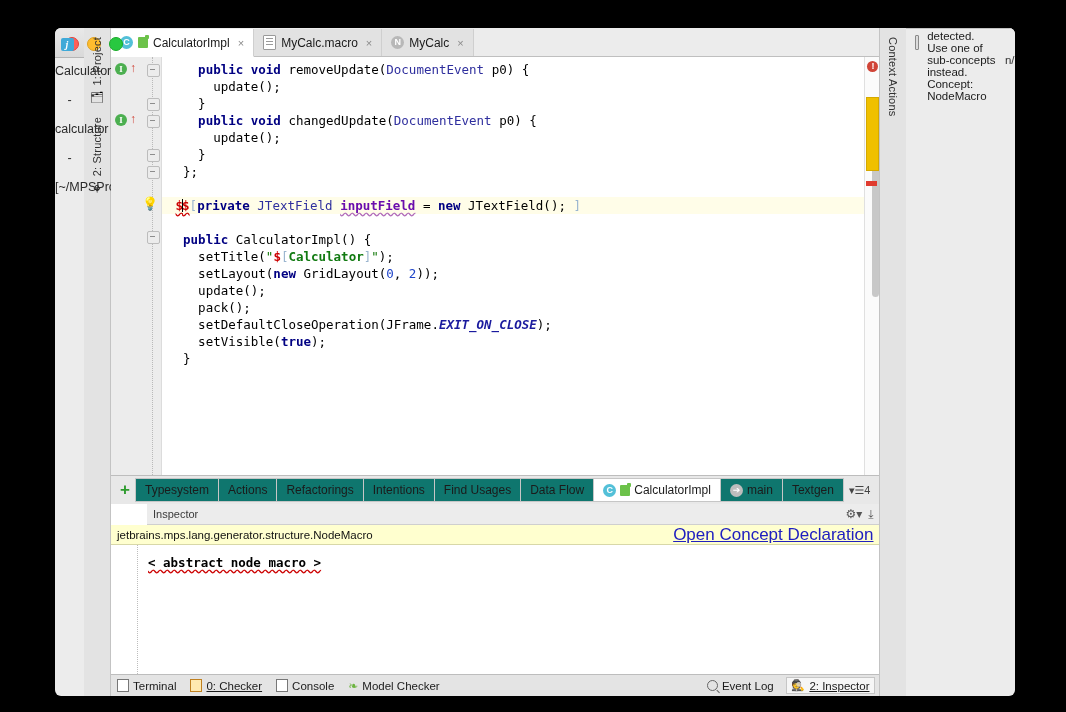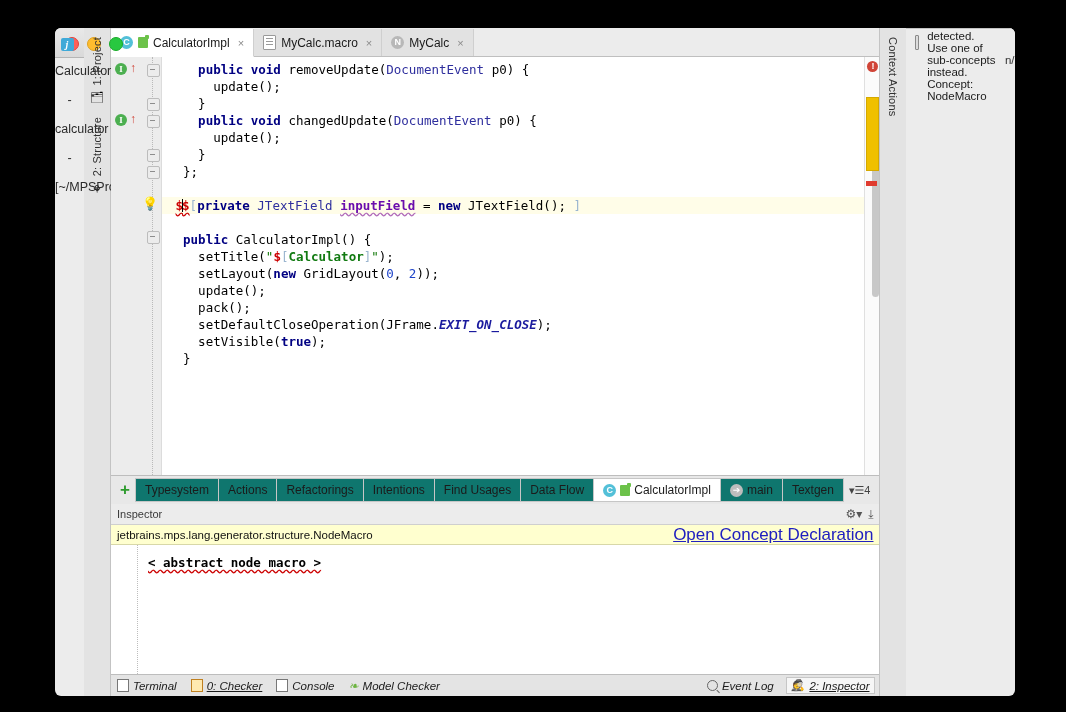--- a/index.html
+++ b/index.html
@@ -179,21 +179,21 @@
   .arrico{
     width:13px;height:13px;border-radius:50%;background:#bdbdbd;color:#fff;
     font-size:9px;line-height:13px;text-align:center;
   }
   .listico{font-size:11px;color:#444;padding:0 5px;white-space:nowrap;}
   
   .inspector{flex:0 0 170px;display:flex;flex-direction:column;background:#fff;}
   .ihead{
     height:20px;flex:0 0 20px;display:flex;align-items:center;
     background:#ececec;border-bottom:1px solid #cfcfcf;
-    padding:0 6px;font-size:11px;color:#3a3a3a;
+    padding:0 6px;font-size:11px;color:#3a3a3a;margin-left:36px;
   }
   .ihead .ic{font-size:12px;color:#555;margin-left:6px;}
   .ibar{
     height:19px;flex:0 0 19px;display:flex;align-items:center;
     justify-content:space-between;background:#ffffcf;
     border-bottom:1px solid #d8d8a8;padding:0 6px;font-size:11.5px;color:#111;
   }
   .ilink{color:#2020c0;text-decoration:underline;font-size:17px;}
   .ibody{flex:1 1 auto;display:flex;min-height:0;background:#fff;}
   .ibody .ig{
@@ -201,21 +201,21 @@
   }
   .ibody .ic2{
     flex:1 1 auto;padding:10px 0 0 10px;
     font-family:"DejaVu Sans Mono","Liberation Mono",monospace;
     font-size:12.5px;font-weight:bold;color:#000;
   }
   
   .statustabs{
     height:21px;flex:0 0 21px;display:flex;align-items:center;
     background:#e4e4e4;border-top:1px solid #bdbdbd;padding:0 6px;
-    font-size:11.5px;color:#1b1b1b;gap:14px;font-style:italic;
+    font-size:11.5px;color:#1b1b1b;gap:14px;
   }
   .stab{display:flex;align-items:center;gap:4px;white-space:nowrap;}
   .stab.active{background:#f6f6f6;border:1px solid #c6c6c6;padding:1px 5px;margin:0 -2px;}
   .ul{text-decoration:underline;}
   .sq-ico{
     width:10px;height:11px;border:1px solid #777;background:#fff;display:inline-block;
   }
   .sq-ico.msg{border-color:#c08020;background:#ffe9b0;}
   .chk{color:#6cb43f;font-size:12px;}
   .magn{

